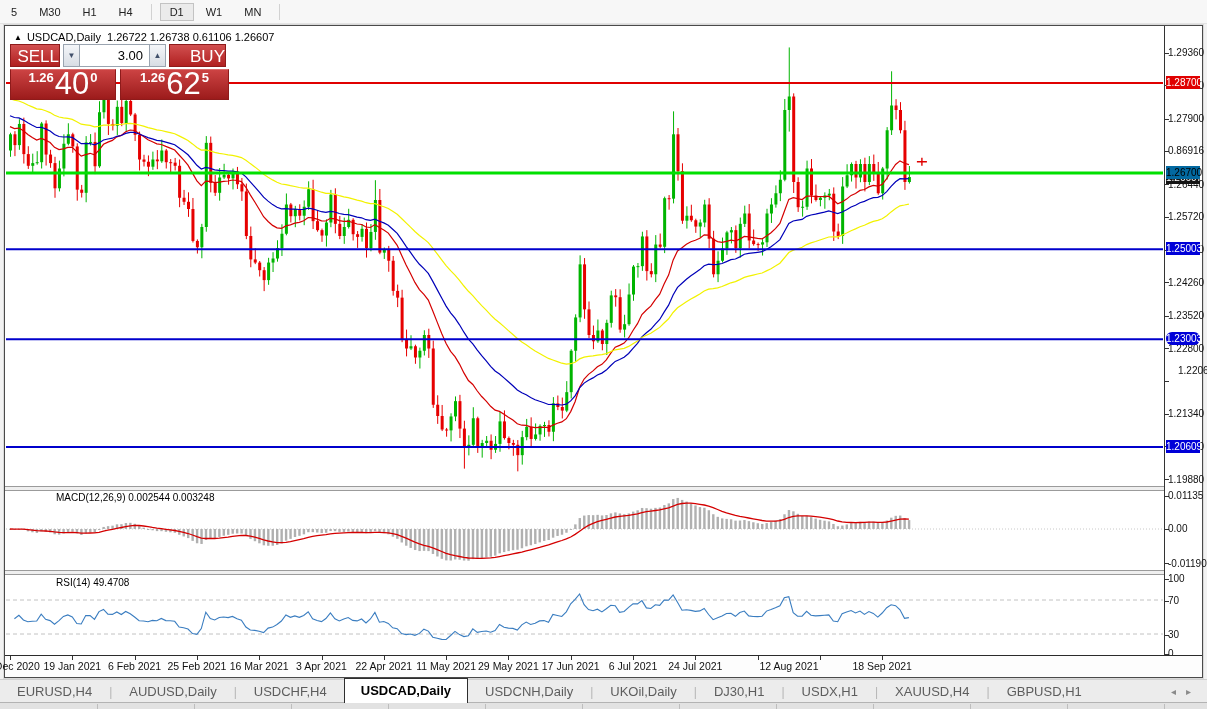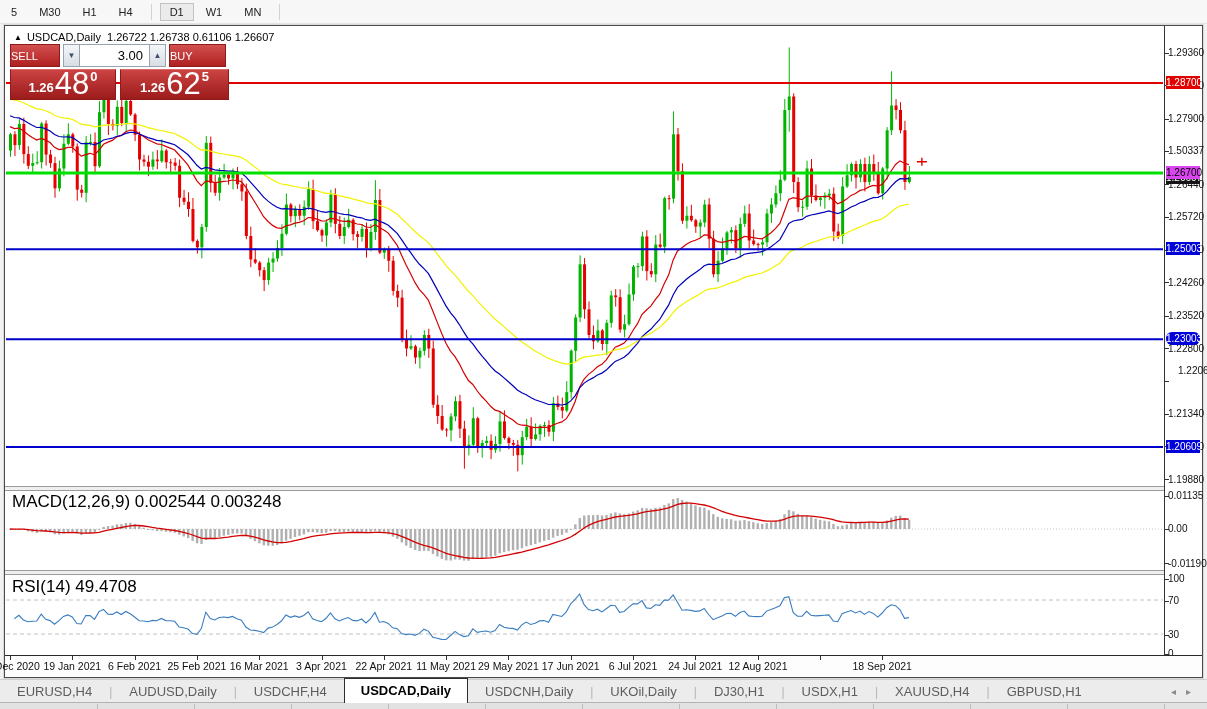--- a/index.html
+++ b/index.html
@@ -9,50 +9,50 @@
     border-bottom:1px solid #e3e3e3;display:flex;align-items:center;}
   .tf-btn{font-size:11px;color:#222;padding:2px 9px;margin:0 1px;border:1px solid transparent;cursor:default;}
   .tf-btn.active{background:#ebebeb;border:1px solid #c3c3c3;}
   .tf-sep{width:1px;height:16px;background:#d2d2d2;margin:0 7px;}
   
   #win{position:absolute;left:4px;top:25px;width:1197px;height:651px;background:#fff;
     border:1px solid #4a4a4a;box-shadow:0 0 0 1px #d9d9d9;}
   #chart-svg{position:absolute;left:0;top:0;width:1207px;height:709px;pointer-events:none;}
   #chart-title{position:absolute;left:14px;top:31px;font-size:11px;color:#000;white-space:pre;}
   #chart-title .tri{font-size:8px;vertical-align:1px;margin-right:5px;}
-  .pane-label{position:absolute;font-size:17px;color:#000;}
+  .pane-label{position:absolute;font-size:10px;color:#000;margin-left:44px;}
   .splitter{position:absolute;left:5px;width:1160px;height:3px;background:#efefef;
     border-top:1px solid #9b9b9b;border-bottom:1px solid #9b9b9b;}
   
   #scale-col{position:absolute;left:1165px;top:26px;width:37px;height:629px;background:#fff;}
   #vline{position:absolute;left:1164px;top:26px;width:1px;height:629px;background:#333;}
   .ptick{position:absolute;left:3px;font-size:10px;color:#111;white-space:nowrap;}
   .ptickmark{position:absolute;left:0;width:4px;height:1px;background:#333;}
   .badge{position:absolute;left:1px;width:34px;height:13px;font-size:10px;line-height:13px;
     text-align:center;white-space:nowrap;}
   
   #date-axis{position:absolute;left:5px;top:655px;width:1197px;height:21px;background:#fdfdfd;
     border-top:1px solid #2b2b2b;}
   .dlabel{position:absolute;top:4px;width:84px;margin-left:-42px;text-align:center;
     font-size:10.5px;color:#111;white-space:nowrap;}
   .dtick{position:absolute;top:0;width:1px;height:4px;background:#333;}
   
   #trade-panel{position:absolute;left:10px;top:44px;width:219px;}
   #tp-row1{display:flex;height:23px;}
-  .tp-btn{background:linear-gradient(#d25050,#b02020);color:#fff;font-size:11px;
-    text-align:left;line-height:23px;border:1px solid #8e1b1b;box-sizing:border-box;cursor:pointer;}
+  .tp-btn{background:linear-gradient(#d25050,#b02020);color:#fff;font-size:17px;
+    text-align:right;line-height:23px;border:1px solid #8e1b1b;box-sizing:border-box;cursor:pointer;}
   #sell-btn{width:50px;}  #buy-btn{width:57px;margin-left:3px;}
   #vol-group{display:flex;margin-left:3px;}
   .spin{width:17px;height:23px;background:linear-gradient(#f4f6f9,#d8dde4);border:1px solid #9aa4b0;
     box-sizing:border-box;font-size:8px;color:#41506b;text-align:center;line-height:21px;cursor:pointer;}
   #vol-field{width:69px;height:23px;background:#fff;border-top:1px solid #9aa4b0;border-bottom:1px solid #9aa4b0;
     box-sizing:border-box;font-size:13px;color:#000;text-align:right;padding:0 6px 0 0;line-height:21px;}
   #tp-row2{display:flex;margin-top:2px;height:31px;}
   .price-box{background:linear-gradient(#cc4343,#9c1b1b);border:1px solid #8e1b1b;border-top:1px solid #da6c6c;
-    box-sizing:border-box;color:#fff;display:flex;align-items:flex-end;justify-content:center;
+    box-sizing:border-box;color:#fff;display:flex;align-items:flex-start;justify-content:center;
     padding-bottom:1px;cursor:pointer;}
   #sell-box{width:106px;} #buy-box{width:109px;margin-left:4px;}
   .pb-prefix{font-size:13px;font-weight:bold;margin:0 1px 3px 0;}
   .pb-big{font-size:31px;line-height:28px;font-weight:normal;}
   .pb-sup{font-size:13px;font-weight:bold;margin:0 0 14px 1px;}
   
   #tabbar{position:absolute;left:0;top:679px;width:1207px;height:23px;background:#ececec;
     border-top:1px solid #cfcfcf;display:flex;align-items:flex-end;}
   .tab{font-size:13px;color:#5d5d5d;padding:3px 17px 4px 17px;white-space:nowrap;cursor:pointer;}
   .tab.active{background:#fff;color:#000;font-weight:bold;border:1px solid #2e2e2e;border-bottom:none;
@@ -725,21 +725,21 @@
     <div id="vol-group">
       <div class="spin">▼</div>
       <div id="vol-field">3.00</div>
       <div class="spin">▲</div>
     </div>
     <div id="buy-btn" class="tp-btn">BUY</div>
   </div>
   <div id="tp-row2">
     <div id="sell-box" class="price-box">
       <span class="pb-prefix">1.26</span>
-      <span class="pb-big">48</span>
+      <span class="pb-big">40</span>
       <span class="pb-sup">0</span>
     </div>
     <div id="buy-box" class="price-box">
       <span class="pb-prefix">1.26</span>
       <span class="pb-big">62</span>
       <span class="pb-sup">5</span>
     </div>
   </div>
 </div>
 
@@ -750,21 +750,21 @@
 <div class="splitter" style="top:570px;"></div>
 
 <div id="scale-col">
     <div class="ptickmark" style="top: 26.8px;"></div>
     <div class="ptick" style="top: 21.3px;">1.29360</div>
     <div class="ptickmark" style="top: 59.2px;"></div>
     <div class="ptick" style="top: 53.7px;">1.28640</div>
     <div class="ptickmark" style="top: 92.5px;"></div>
     <div class="ptick" style="top: 87px;">1.27900</div>
     <div class="ptickmark" style="top: 124.9px;"></div>
-    <div class="ptick" style="top: 119.4px;">1.50337</div>
+    <div class="ptick" style="top: 119.4px;">0.86916</div>
     <div class="ptickmark" style="top: 158.2px;"></div>
     <div class="ptick" style="top: 152.7px;">1.26440</div>
     <div class="ptickmark" style="top: 190.6px;"></div>
     <div class="ptick" style="top: 185.1px;">1.25720</div>
     <div class="ptickmark" style="top: 223.9px;"></div>
     <div class="ptick" style="top: 218.4px;">1.24980</div>
     <div class="ptickmark" style="top: 256.3px;"></div>
     <div class="ptick" style="top: 250.8px;">1.24260</div>
     <div class="ptickmark" style="top: 289.6px;"></div>
     <div class="ptick" style="top: 284.1px;">1.23520</div>
@@ -787,21 +787,21 @@
     <div class="ptickmark" style="top: 552.5px;"></div>
     <div class="ptick" style="top: 547px;">100</div>
     <div class="ptickmark" style="top: 574.5px;"></div>
     <div class="ptick" style="top: 569px;">70</div>
     <div class="ptickmark" style="top: 608.5px;"></div>
     <div class="ptick" style="top: 603px;">30</div>
     <div class="ptickmark" style="top: 627.5px;"></div>
     <div class="ptick" style="top: 622px;">0</div>
     <div class="badge" style="top: 145.185px; background: rgb(20, 20, 20); color: rgb(255, 255, 255);">1.26607</div>
     <div class="badge" style="top: 50px; background: rgb(224, 0, 0); color: rgb(255, 255, 255);">1.28700</div>
-    <div class="badge" style="top: 140px; background: #d946ef; color: rgb(0, 0, 0);">1.26700</div>
+    <div class="badge" style="top: 140px; background: #0369a1; color: rgb(0, 0, 0);">1.26700</div>
     <div class="badge" style="top: 216.365px; background: rgb(0, 0, 216); color: rgb(255, 255, 255);">1.25003</div>
     <div class="badge" style="top: 306.365px; background: rgb(0, 0, 216); color: rgb(255, 255, 255); border-radius: 6px;">1.23003</div>
     <div class="badge" style="top: 414.095px; background: rgb(0, 0, 216); color: rgb(255, 255, 255);">1.20609</div>
   </div>
 <div id="vline"></div>
 
 <div id="date-axis">
     <div class="dtick" style="left: 5px;"></div>
     <div class="dlabel" style="left: 5px;">30 Dec 2020</div>
     <div class="dtick" style="left: 67.3px;"></div>
@@ -820,21 +820,21 @@
     <div class="dlabel" style="left: 441.1px;">11 May 2021</div>
     <div class="dtick" style="left: 503.4px;"></div>
     <div class="dlabel" style="left: 503.4px;">29 May 2021</div>
     <div class="dtick" style="left: 565.7px;"></div>
     <div class="dlabel" style="left: 565.7px;">17 Jun 2021</div>
     <div class="dtick" style="left: 628px;"></div>
     <div class="dlabel" style="left: 628px;">6 Jul 2021</div>
     <div class="dtick" style="left: 690.3px;"></div>
     <div class="dlabel" style="left: 690.3px;">24 Jul 2021</div>
     <div class="dtick" style="left: 752.6px;"></div>
-    <div class="dlabel" style="left: 753px;">12 Aug 2021</div>
+    <div class="dlabel" style="left: 784px;">12 Aug 2021</div>
     <div class="dtick" style="left: 814.9px;"></div>
     <div class="dlabel" style="left: 836px; margin-top: 28px;">31 Aug 2021</div>
     <div class="dtick" style="left: 877.2px;"></div>
     <div class="dlabel" style="left: 877.2px;">18 Sep 2021</div>
   </div>
 
 <div id="tabbar">
     <div class="tab">EURUSD,H4</div>
     <div class="tab-sep">|</div>
     <div class="tab">AUDUSD,Daily</div>

